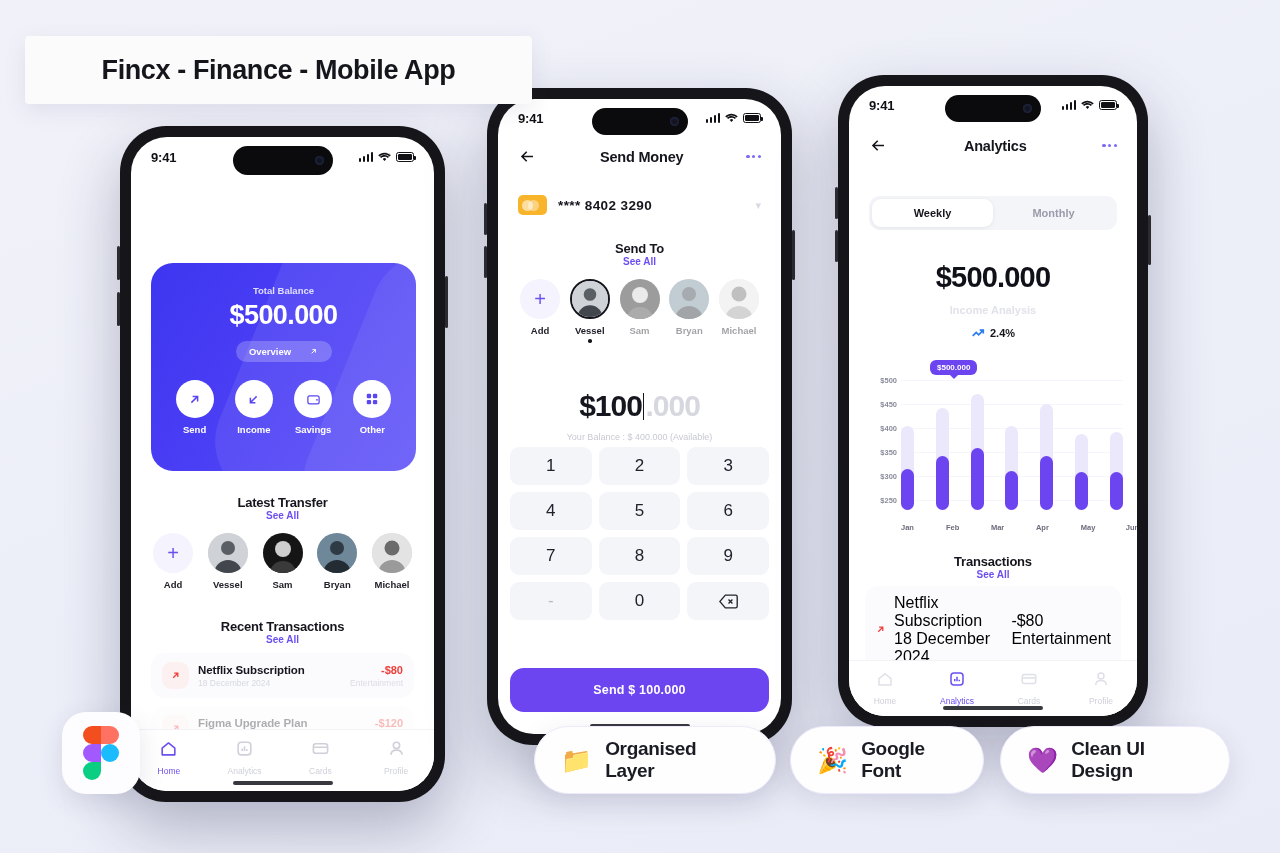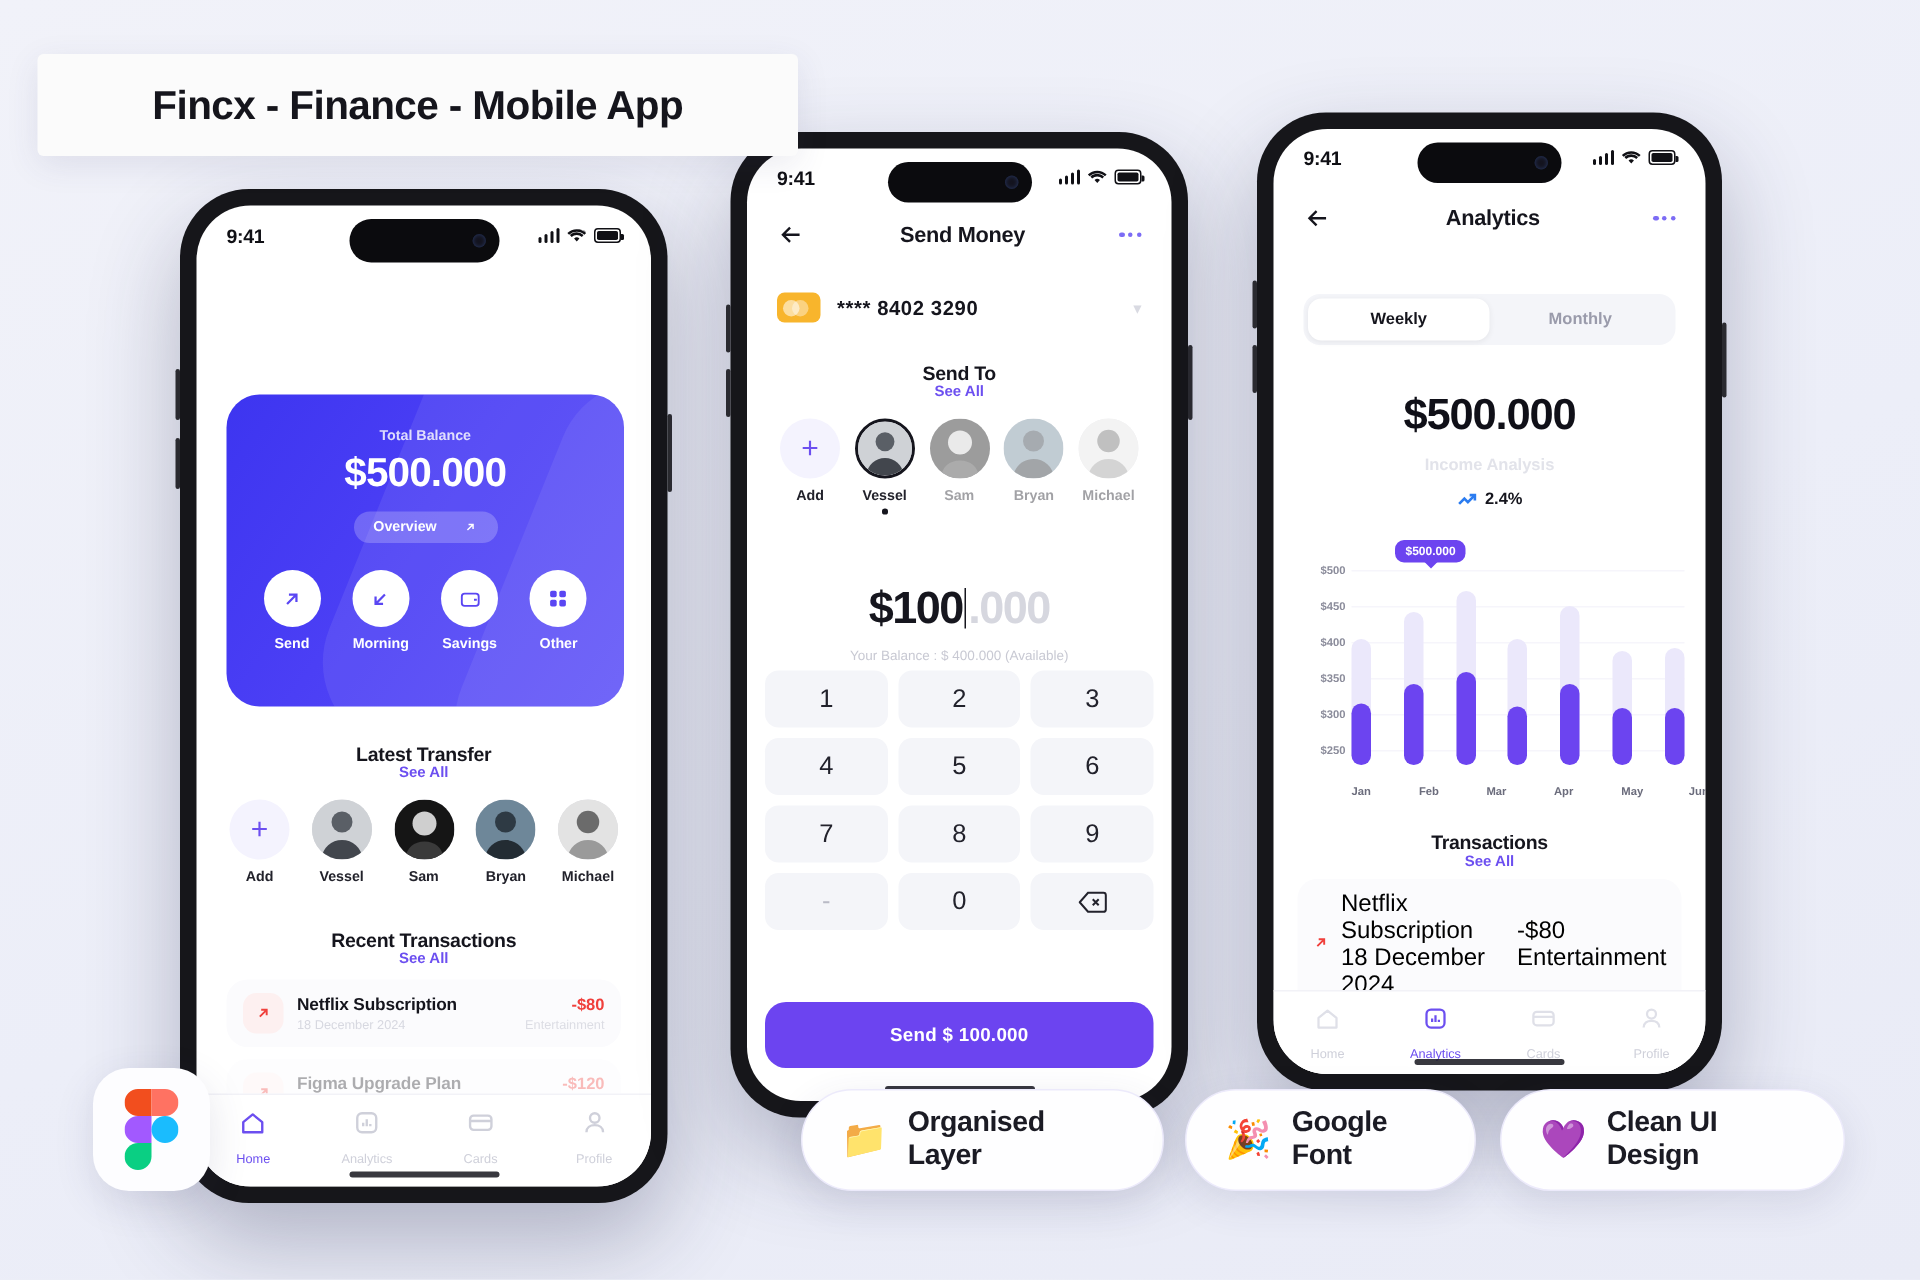--- a/index.html
+++ b/index.html
@@ -241,21 +241,21 @@
               </svg>
             </div>
           <div class="lb">Send</div>
         </div>
         <div class="act">
           <div class="ic">
               <svg width="15" height="15" viewBox="0 0 24 24" fill="none" stroke="#5a46f3" stroke-width="2.4">
                 <path d="M17 7L7 17M15 17H7V9"></path>
               </svg>
             </div>
-          <div class="lb">Morning</div>
+          <div class="lb">Income</div>
         </div>
         <div class="act">
           <div class="ic">
               <svg width="15" height="15" viewBox="0 0 24 24" fill="none" stroke="#5a46f3" stroke-width="2">
                 <rect x="3" y="6" width="18" height="13" rx="3"></rect>
                 <path d="M16 12.5h3"></path>
               </svg>
             </div>
           <div class="lb">Savings</div>
         </div>

